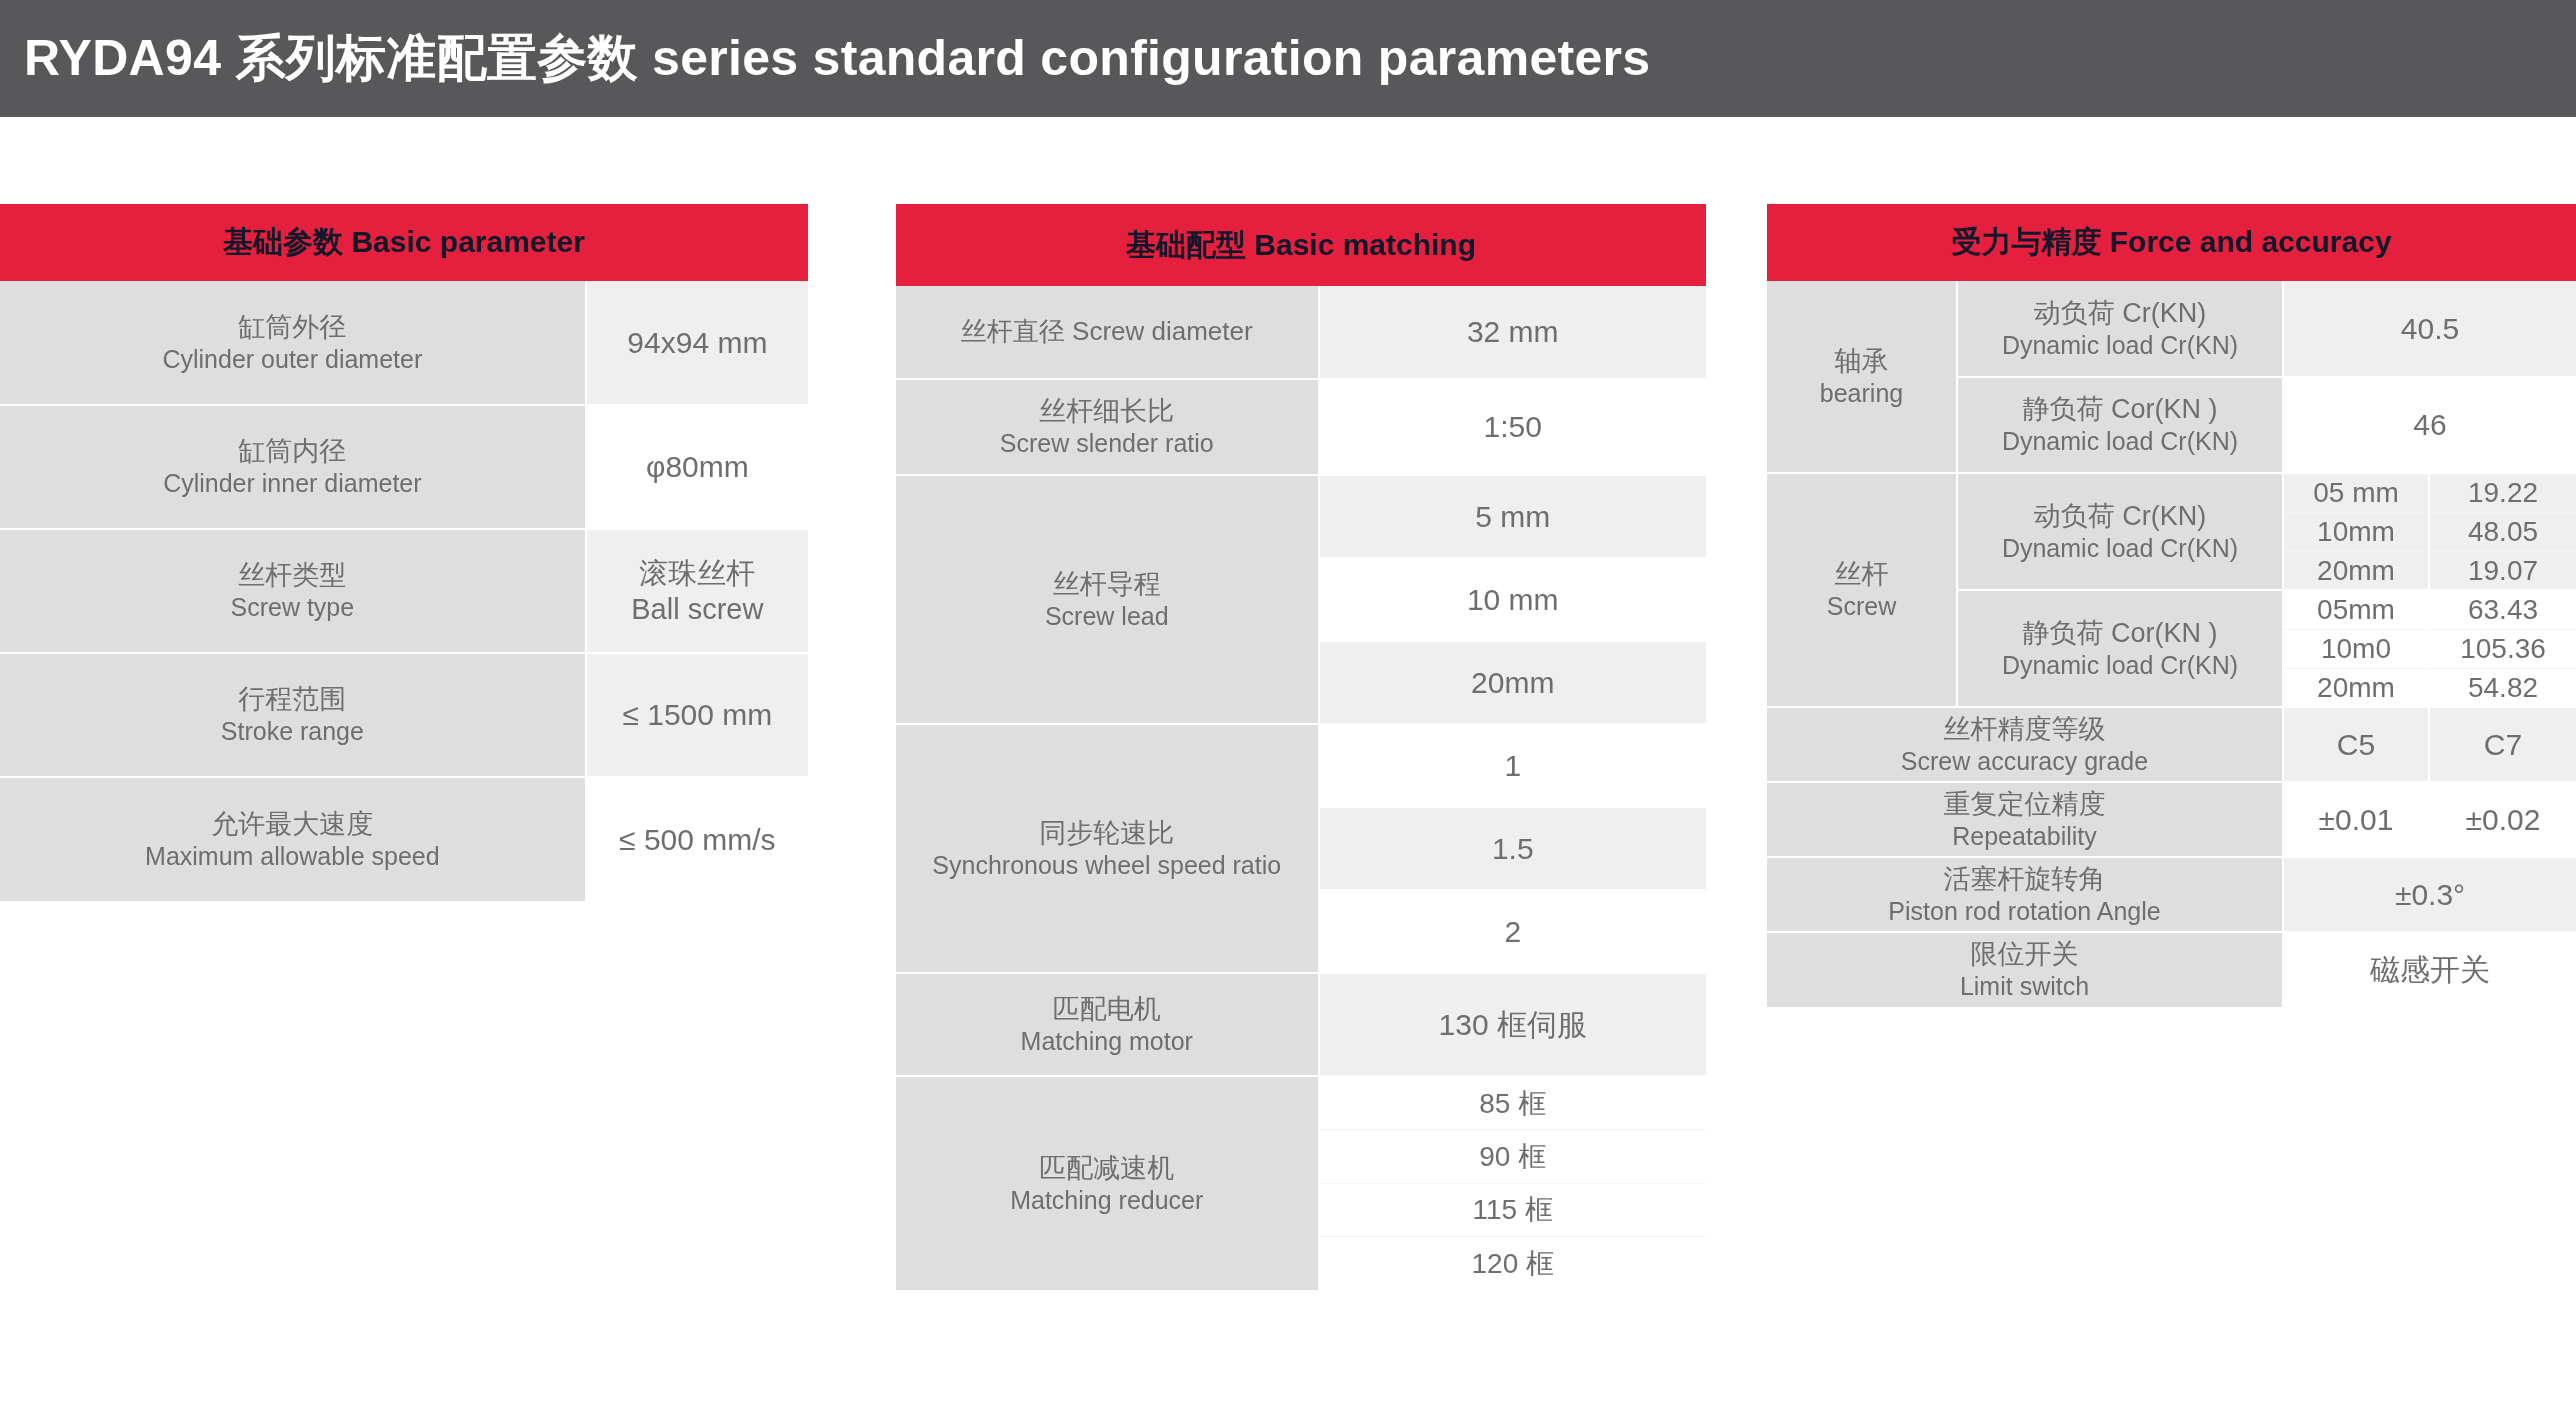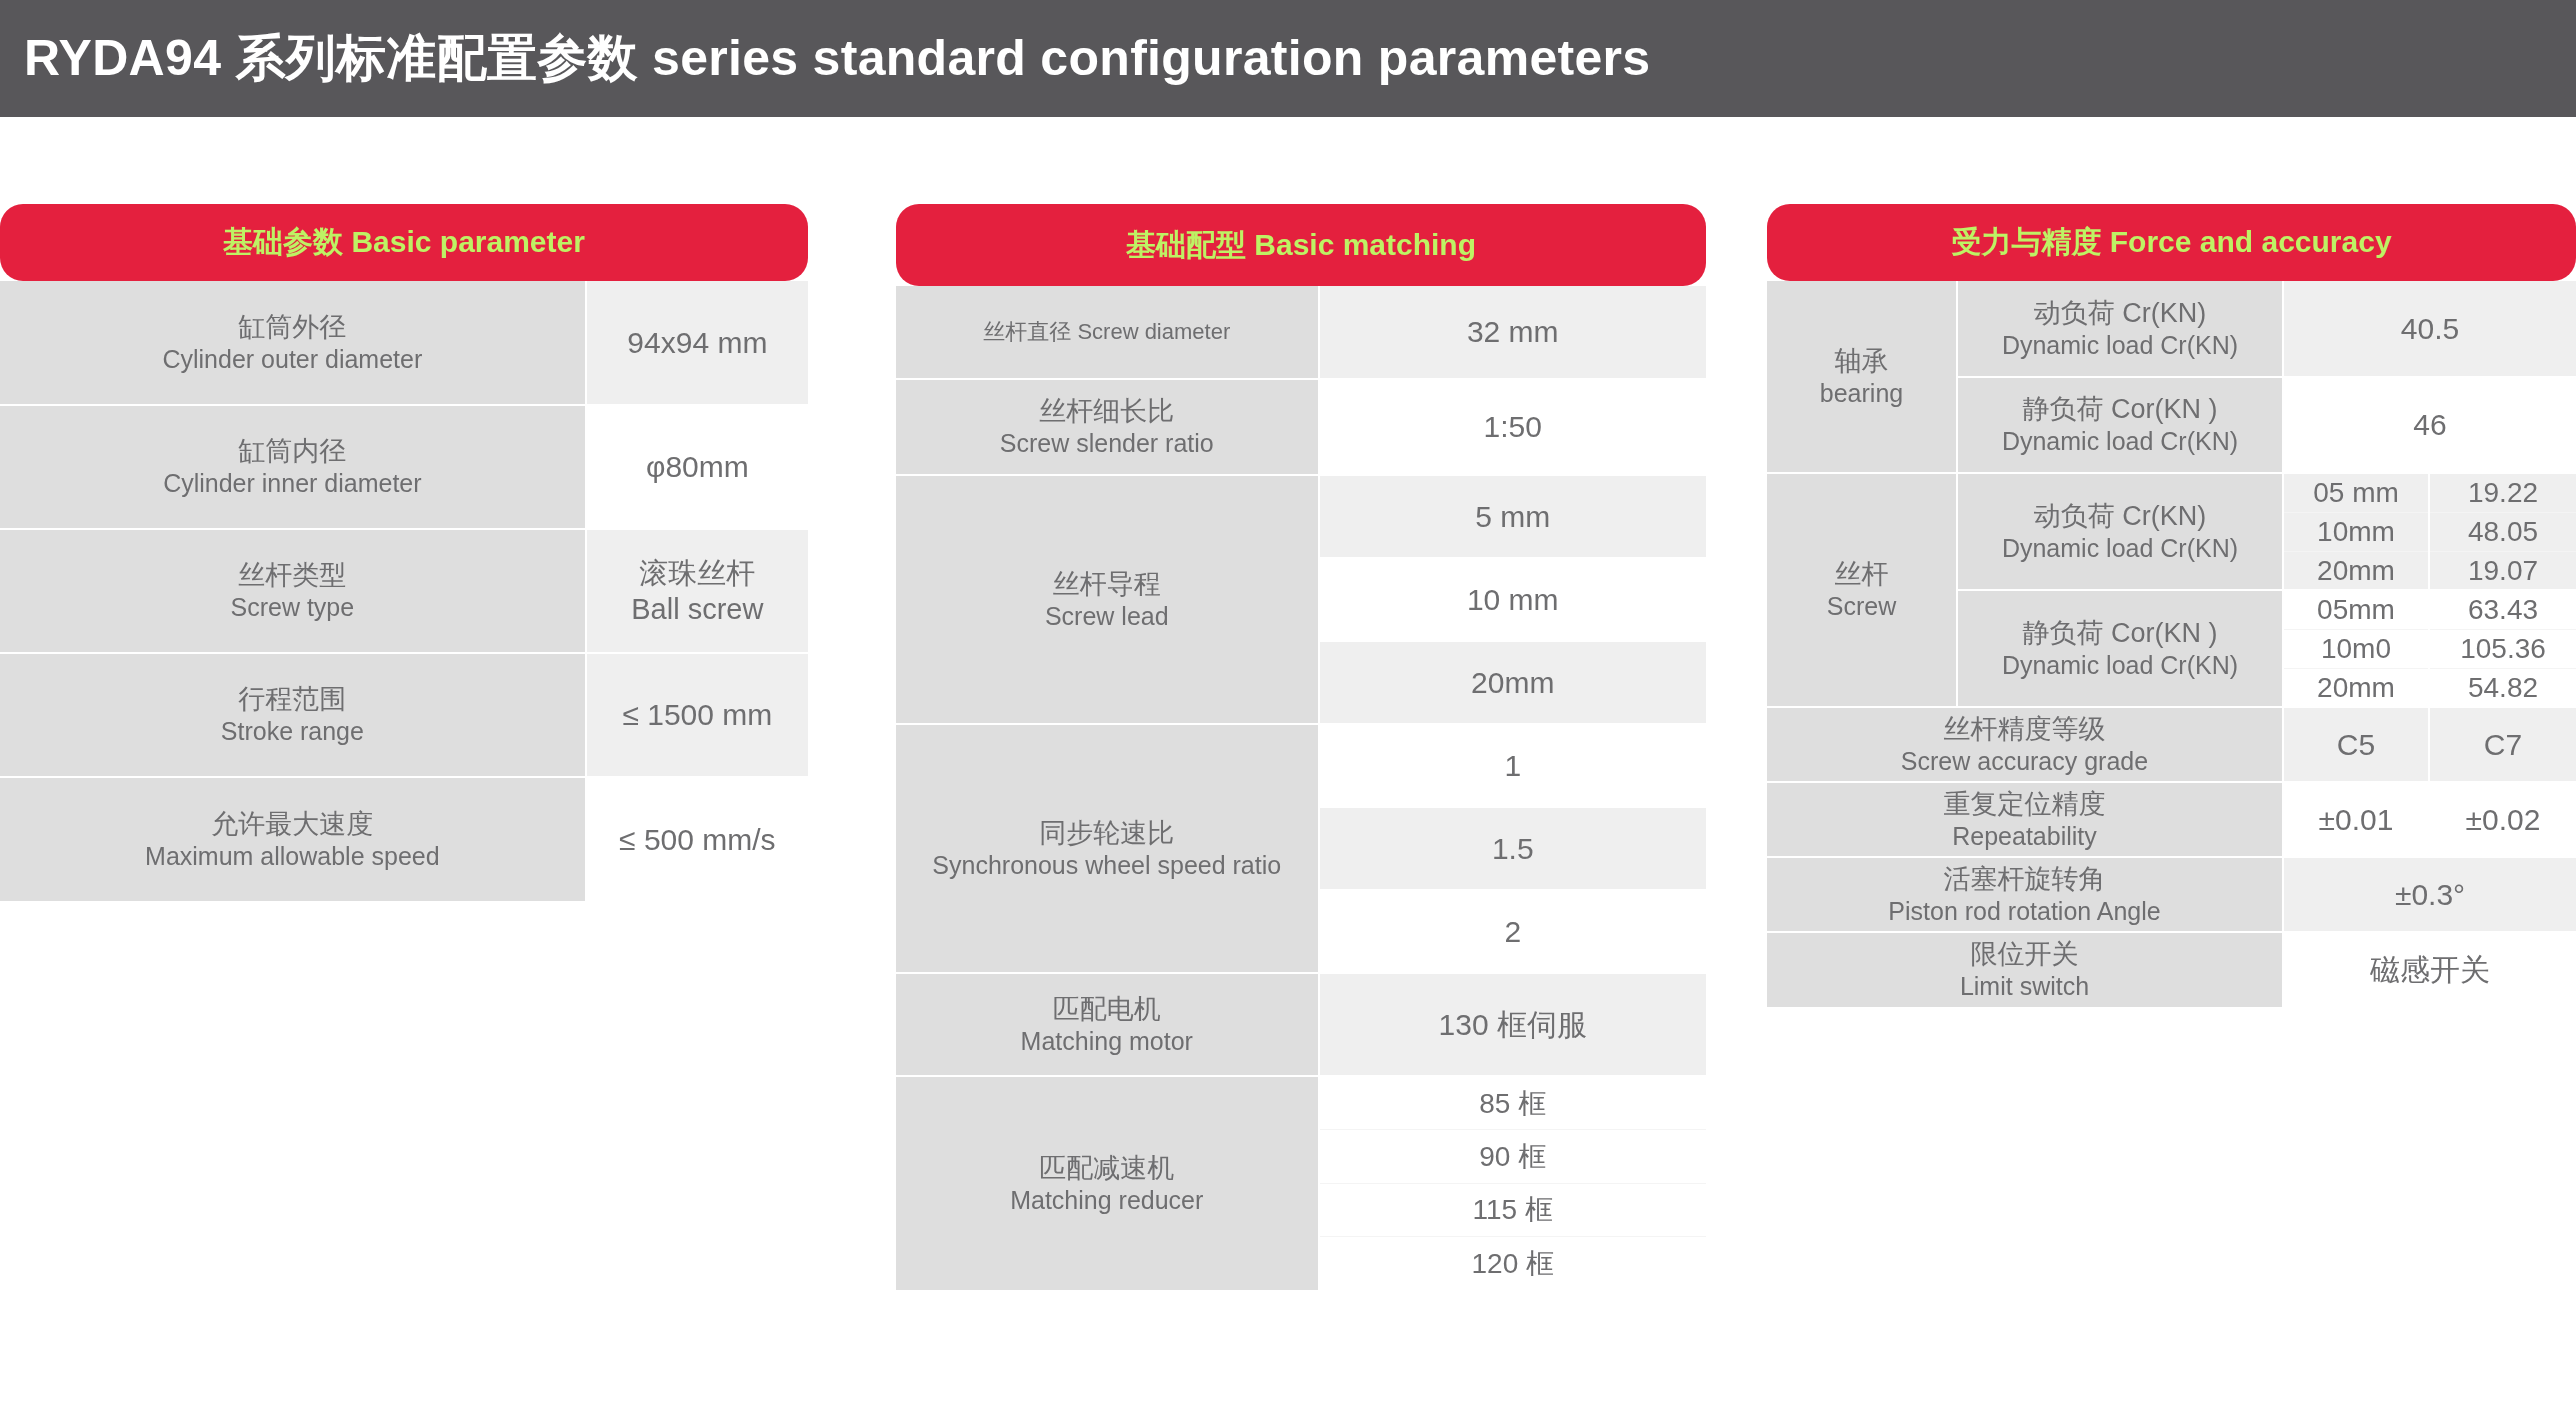--- a/index.html
+++ b/index.html
@@ -27,25 +27,25 @@
   }
 
   
   .panel { position: absolute; top: 204px; }
   .panel-1 { left: 0px;    width: 808px; }
   .panel-2 { left: 896px;  width: 810px; }
   .panel-3 { left: 1767px; width: 809px; }
 
   .panel-head {
     background: #E4203E;
-    color: #bef264;
+    color: #0f172a;
     font-size: 30px;
     font-weight: bold;
     text-align: center;
-    display: flex; align-items: center; justify-content: center; border-radius: 23px;
+    display: flex; align-items: center; justify-content: center;
   }
   .panel-1 .panel-head { height: 77px; }
   .panel-2 .panel-head { height: 82px; }
   .panel-3 .panel-head { height: 77px; }
 
   table.grid { border-collapse: collapse; width: 100%; table-layout: fixed; }
   table.grid td {
     border-bottom: 2.9px solid #ffffff;
     border-right: 2.9px solid #ffffff;
     vertical-align: middle;
@@ -54,21 +54,21 @@
     padding: 0 3.9px;
   }
   table.grid td:last-child { border-right: none; }
 
   .lbl  { background: #DEDEDE; }
   .valA { background: #EFEFEF; }   
   .valB { background: #FFFFFF; }   
 
   .cn { font-size: 27px; line-height: 1.22; display:block; }
   .en { font-size: 25px; line-height: 1.22; display:block; }
-  .one-line { font-size: 22px; line-height: 1.3; }
+  .one-line { font-size: 26px; line-height: 1.3; }
   .val { font-size: 30px; line-height: 1.25; }
   .val-cn { font-size: 29px; line-height: 1.25; display:block; }
   .val-en { font-size: 29px; line-height: 1.25; display:block; }
   .val-sm { font-size: 28px; line-height: 1.25; }
 
   
   .hair { border-bottom: 1.9px solid #F4F4F4 !important; }
   .nohair { border-bottom: none !important; }
 </style>
 </head>

